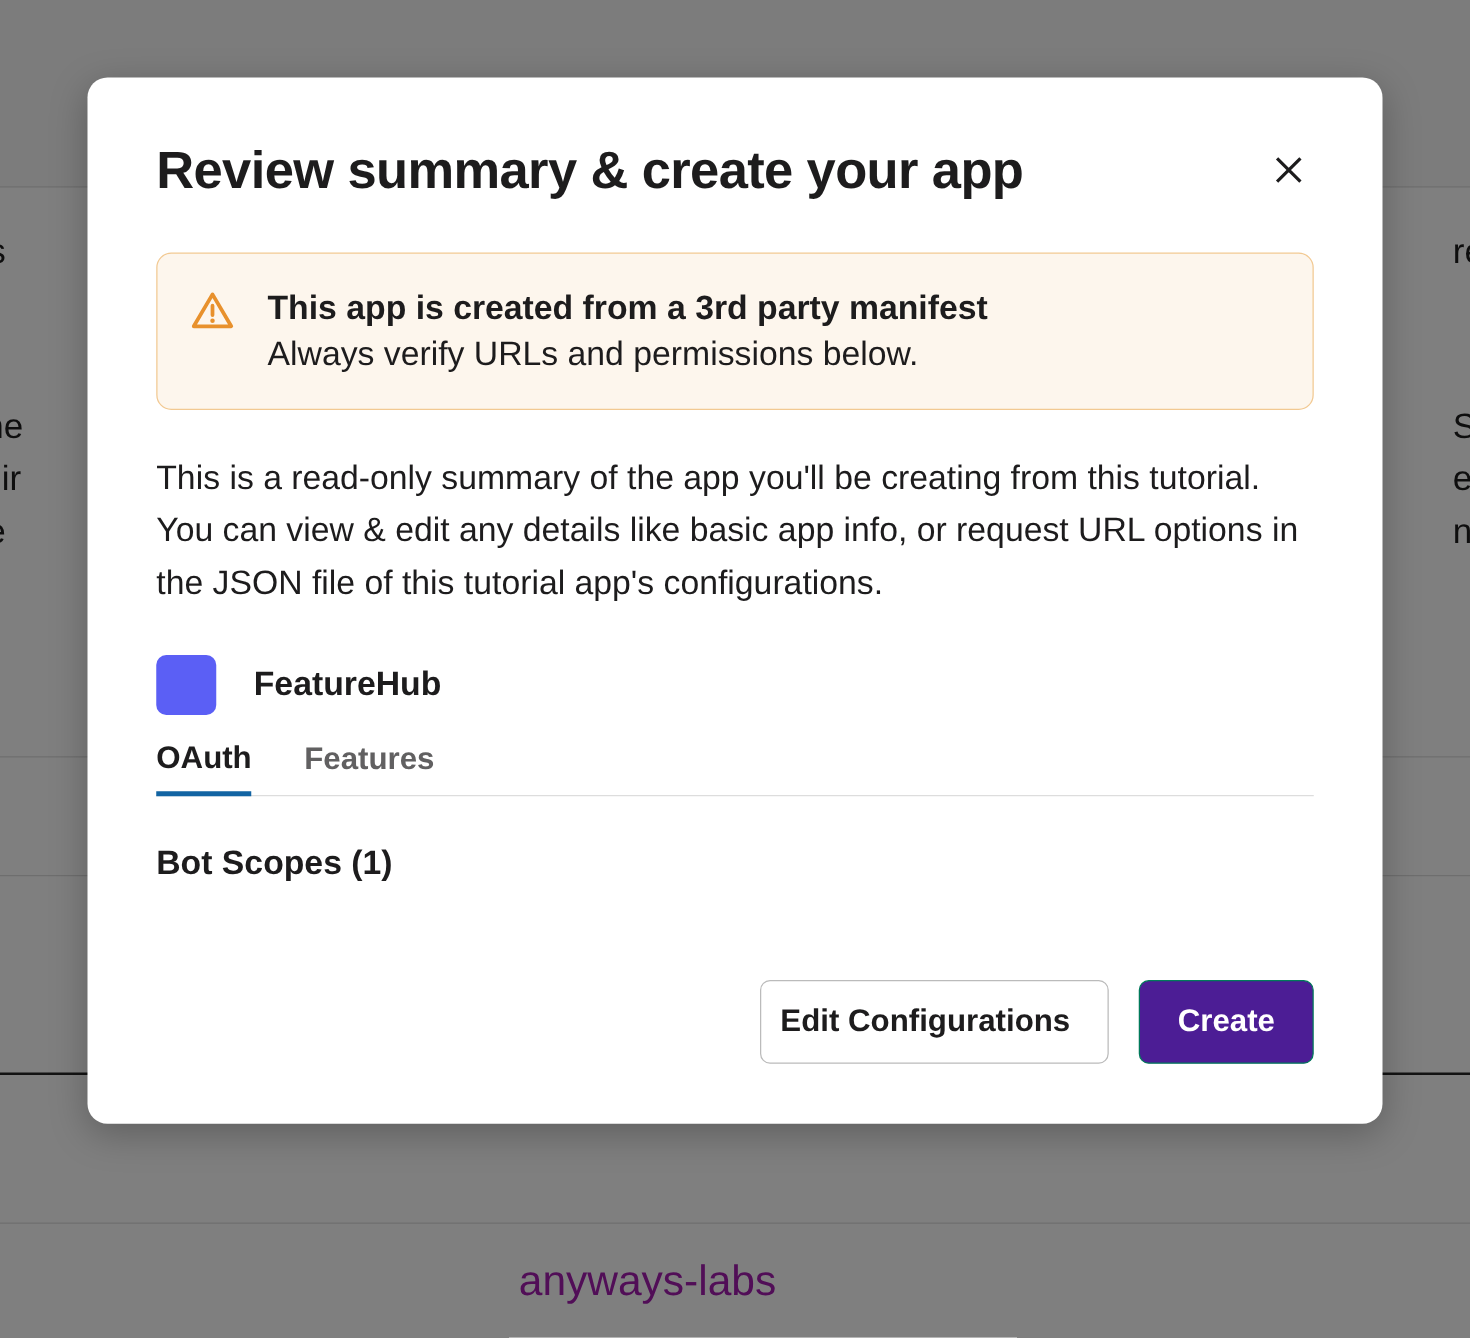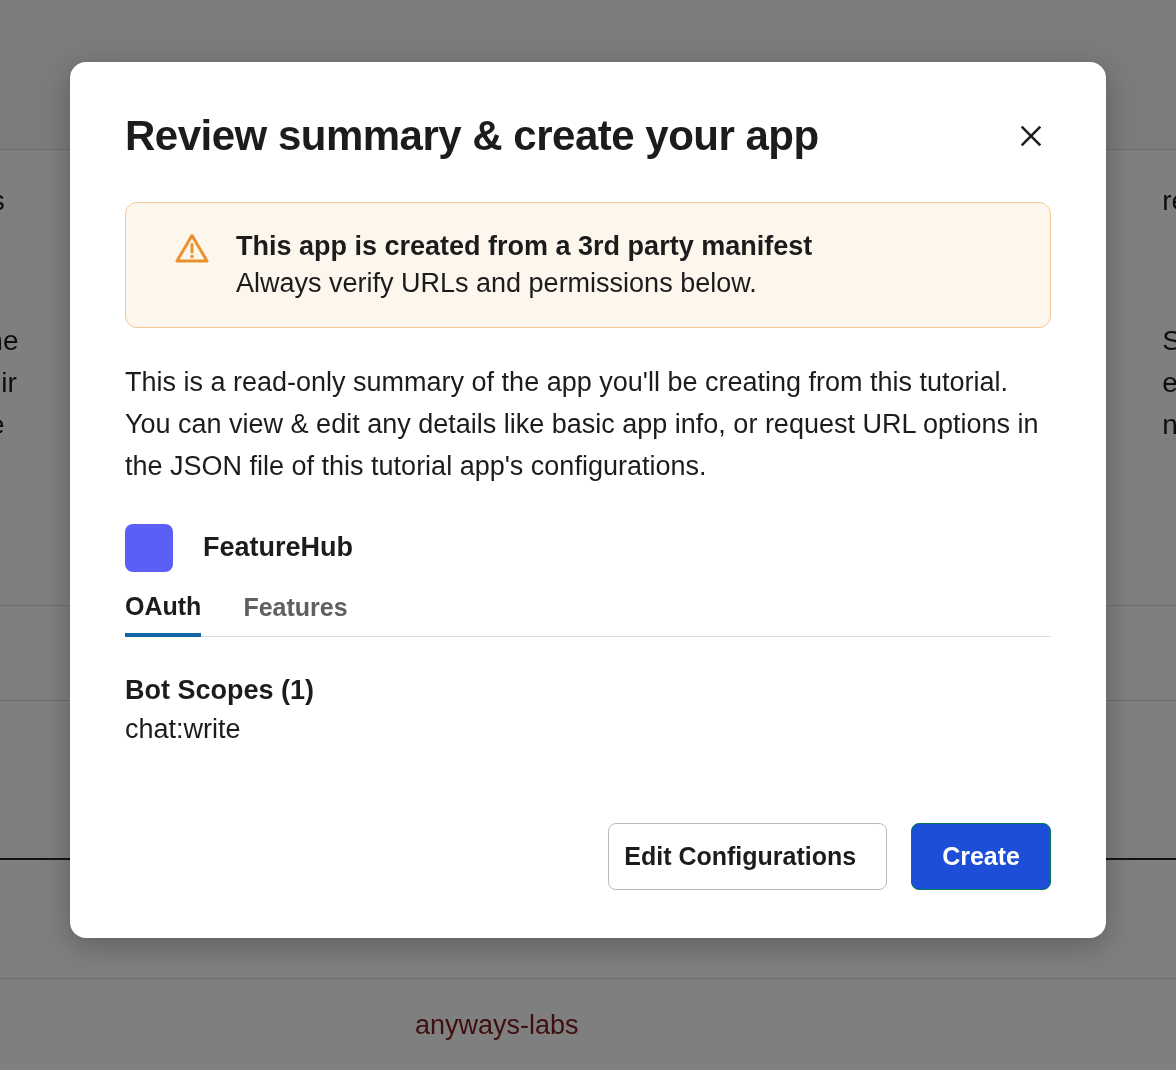--- a/index.html
+++ b/index.html
@@ -78,21 +78,21 @@
       width: 28px;
       height: 28px;
       stroke: #1d1c1d;
       stroke-width: 2.2;
     }
     .warning-box {
       margin-top: 42px;
       border: 1px solid #f2c992;
       background: #fdf6ed;
       border-radius: 12px;
-      padding: 28px 48px;
+      padding: 28px 26px;
       display: flex;
       gap: 26px;
       align-items: flex-start;
     }
     .warning-icon svg {
       width: 36px;
       height: 36px;
     }
     .warning-title {
       font-size: 27px;
@@ -173,34 +173,34 @@
       border-radius: 8px;
       cursor: pointer;
     }
     .btn-secondary {
       background: #fff;
       border: 1px solid #bbb;
       color: #1d1c1d;
       padding-left: 15px;
     }
     .btn-primary {
-      background: #1d4ed8;
+      background: #4c1d95;
       border: 1px solid #007a5a;
       color: #fff;
     }
     .backdrop-bottom-row {
       position: absolute;
       bottom: 0;
       left: 0;
       right: 0;
       height: 90px;
       display: flex;
       align-items: center;
-      font-size: 27px;
-      color: #7f1d1d;
+      font-size: 34px;
+      color: #a21caf;
       margin-top: 36px;
     }
     .bd-col-workspace { position: absolute; left: 415px; }
     .bd-col-status { position: absolute; left: 858px; }
     .backdrop-divider {
       position: absolute;
       left: 0; right: 0;
       height: 2px;
       background: rgba(0,0,0,0.85);
     }
@@ -278,20 +278,19 @@
     <div class="app-name">FeatureHub</div>
   </div>
 
   <div class="tabs">
     <button class="tab active">OAuth</button>
     <button class="tab">Features</button>
   </div>
 
   <div class="scopes-section">
     <div class="scopes-title">Bot Scopes (1)</div>
-    <div class="scope-item">chat:write</div>
   </div>
 
   <div class="modal-footer">
     <button class="btn btn-secondary">Edit Configurations</button>
     <button class="btn btn-primary">Create</button>
   </div>
 </div>
 
 </body></html>

